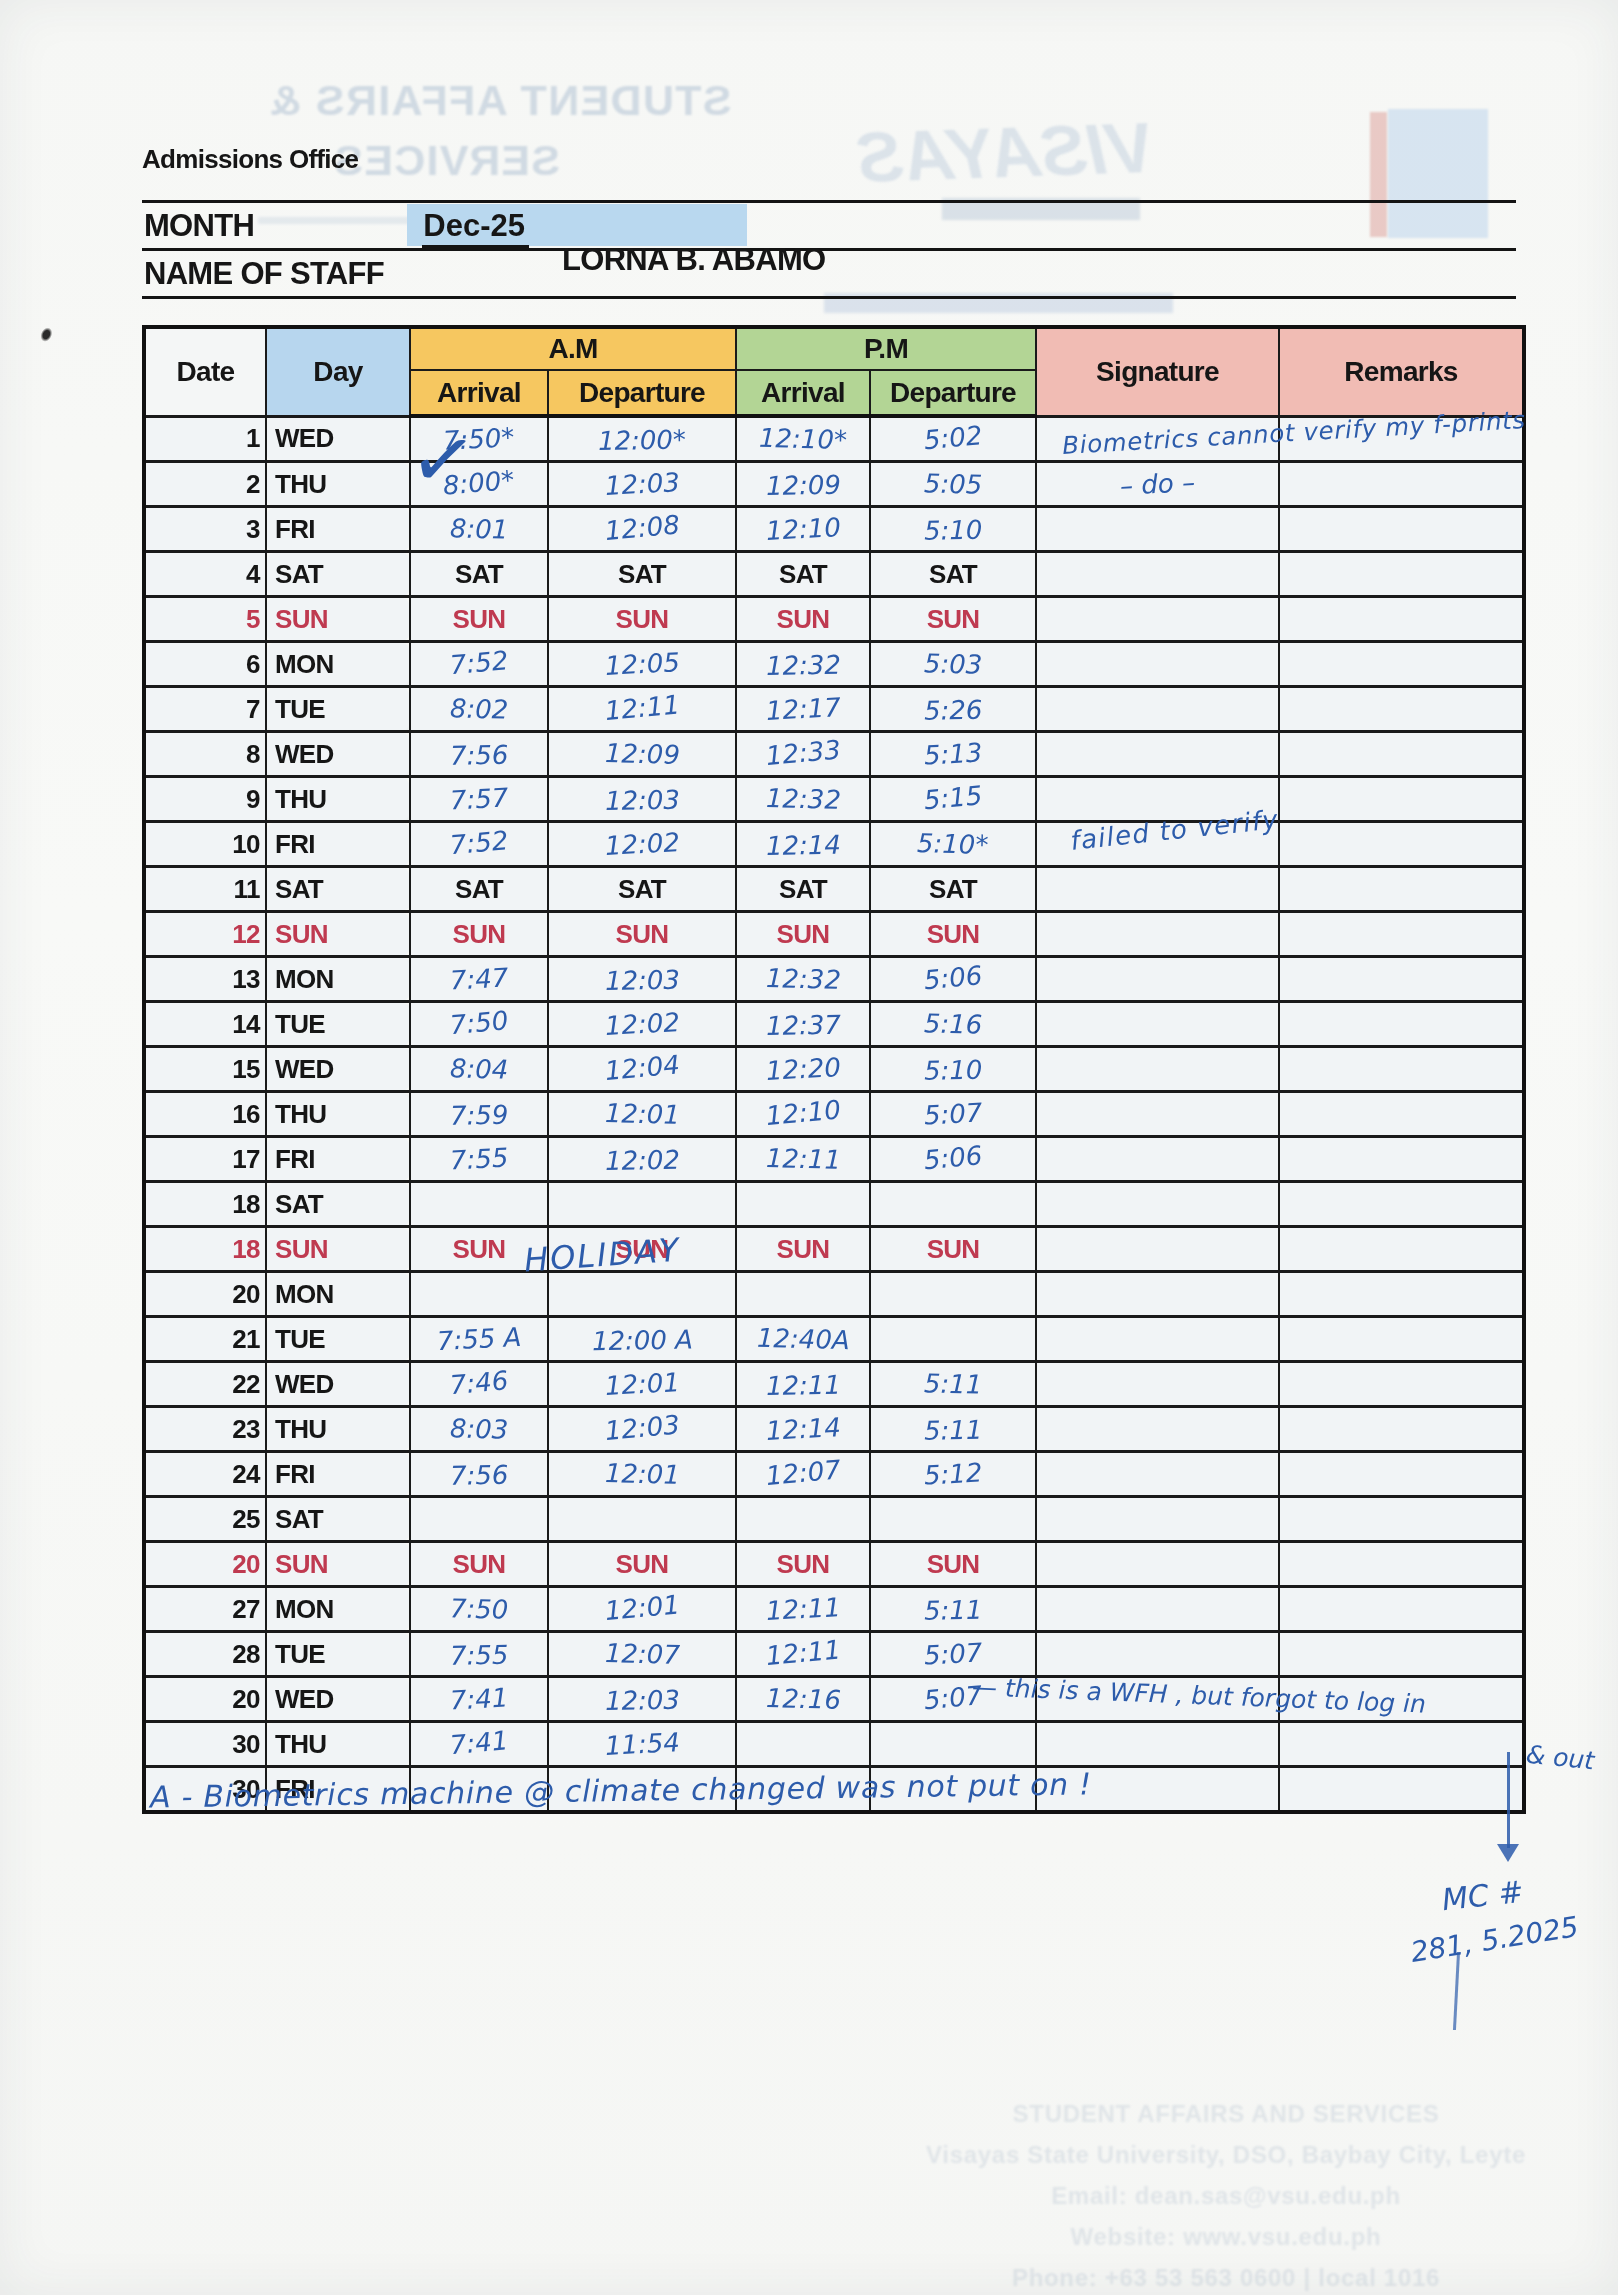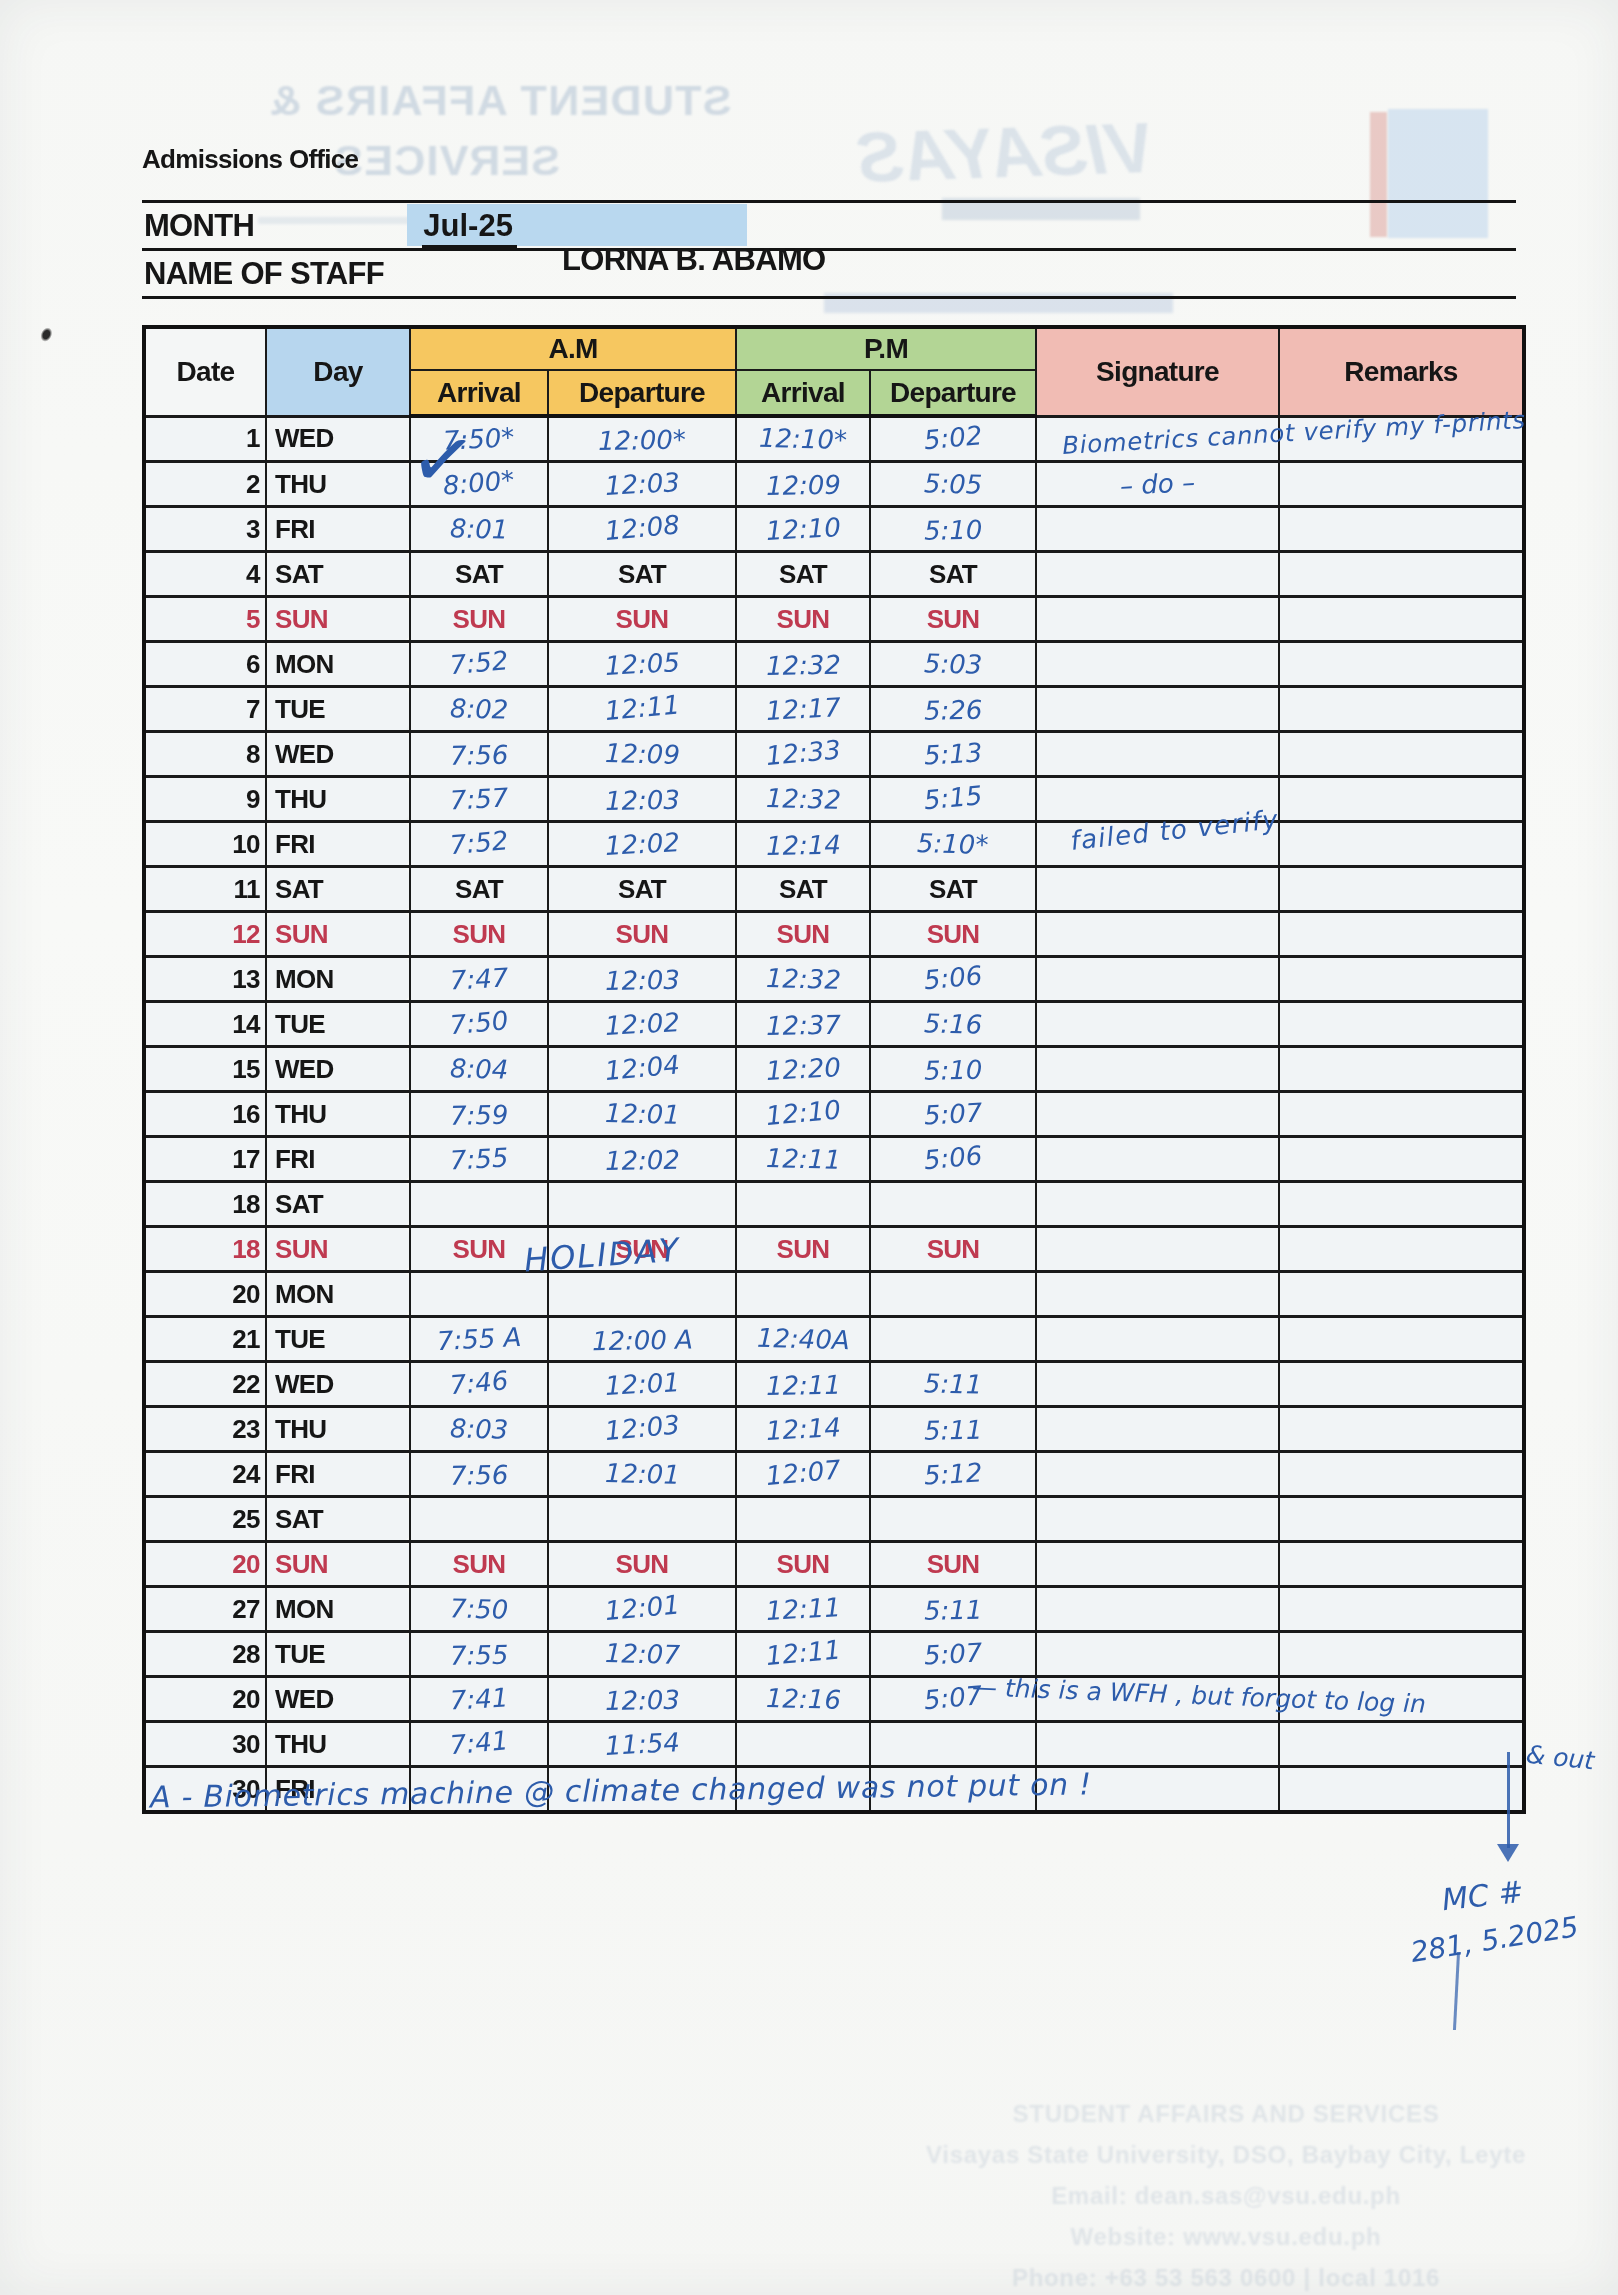--- a/index.html
+++ b/index.html
@@ -104,21 +104,21 @@
       <div>Email: dean.sas@vsu.edu.ph</div>
       <div>Website: www.vsu.edu.ph</div>
       <div>Phone: +63 53 563 0600 | local 1016</div>
     </div>
   <div class="abs speck"></div>
 
   <div class="abs title">Admissions Office</div>
   <div class="abs rule rule1"></div>
   <div class="abs lbl month-label">MONTH</div>
   <div class="abs month-box"></div>
-  <div class="abs month-value">Jul-25</div>
+  <div class="abs month-value">Dec-25</div>
   <div class="abs rule rule2"></div>
   <div class="abs lbl staff-label">NAME OF STAFF</div>
   <div class="abs lbl staff-name">LORNA B. ABAMO</div>
   <div class="abs rule rule3"></div>
 
   <table class="ts">
     <colgroup>
       <col style="width:122px">
         <col style="width:144px">
         <col style="width:138px">

